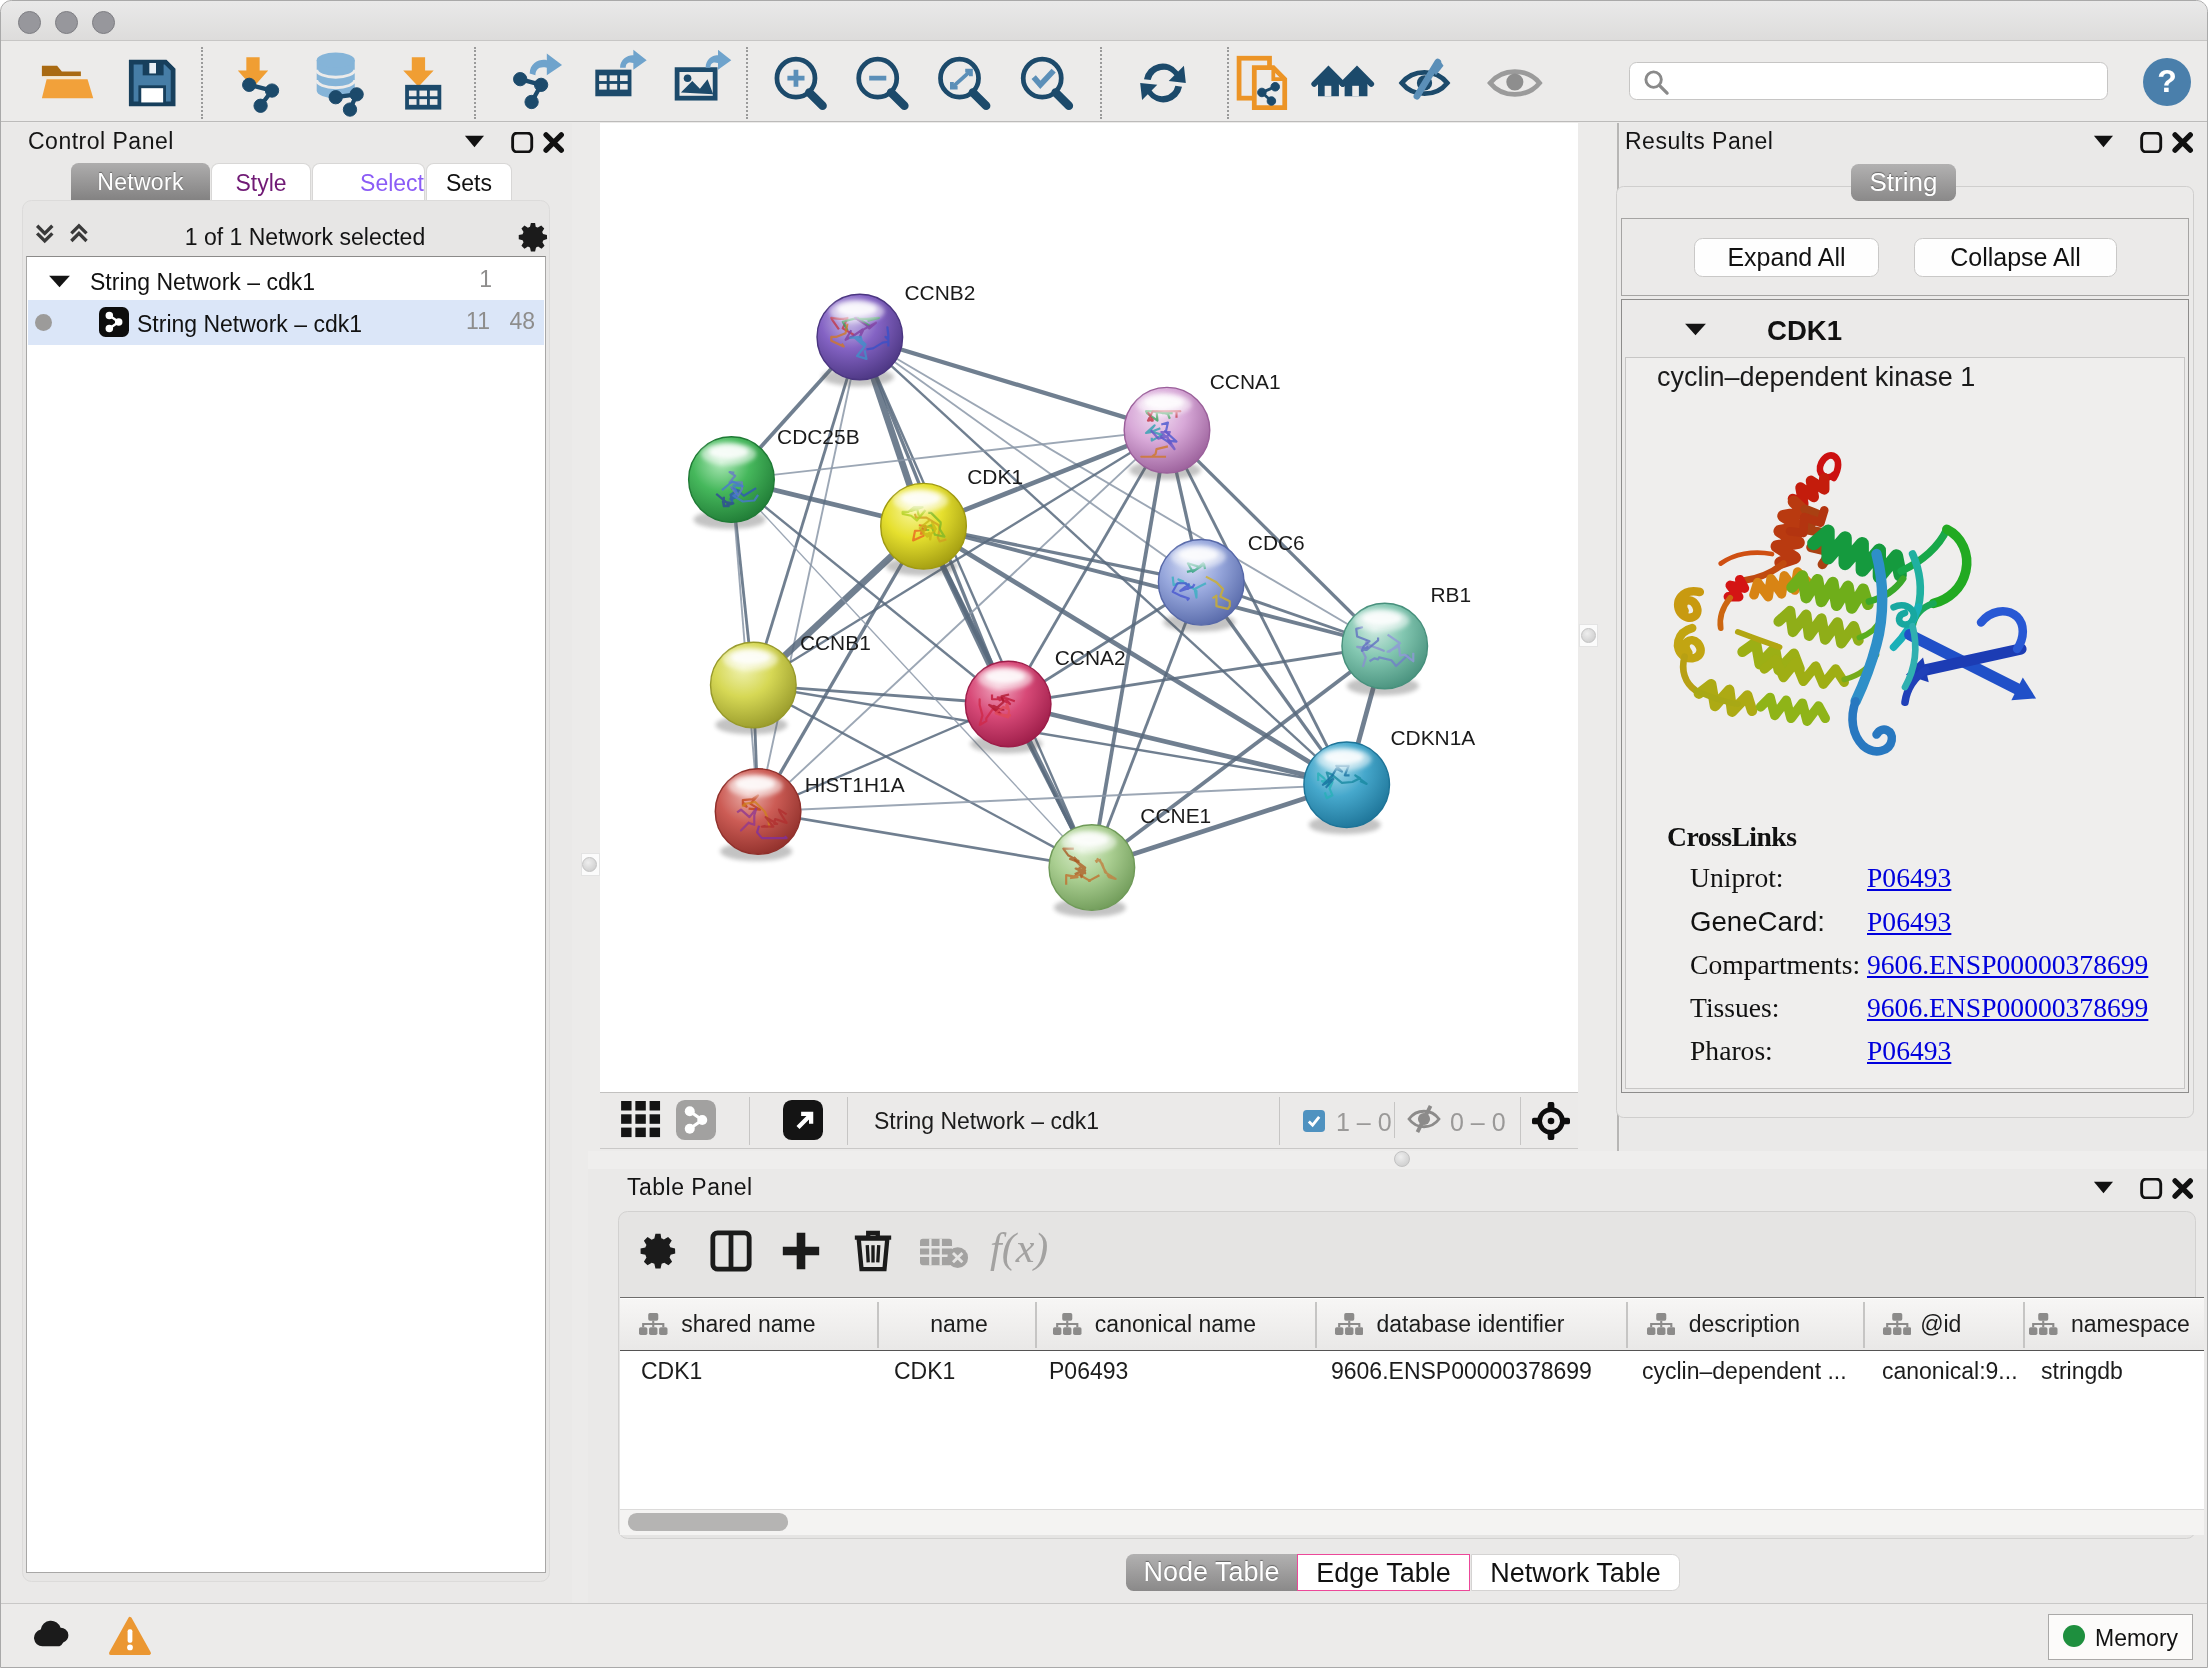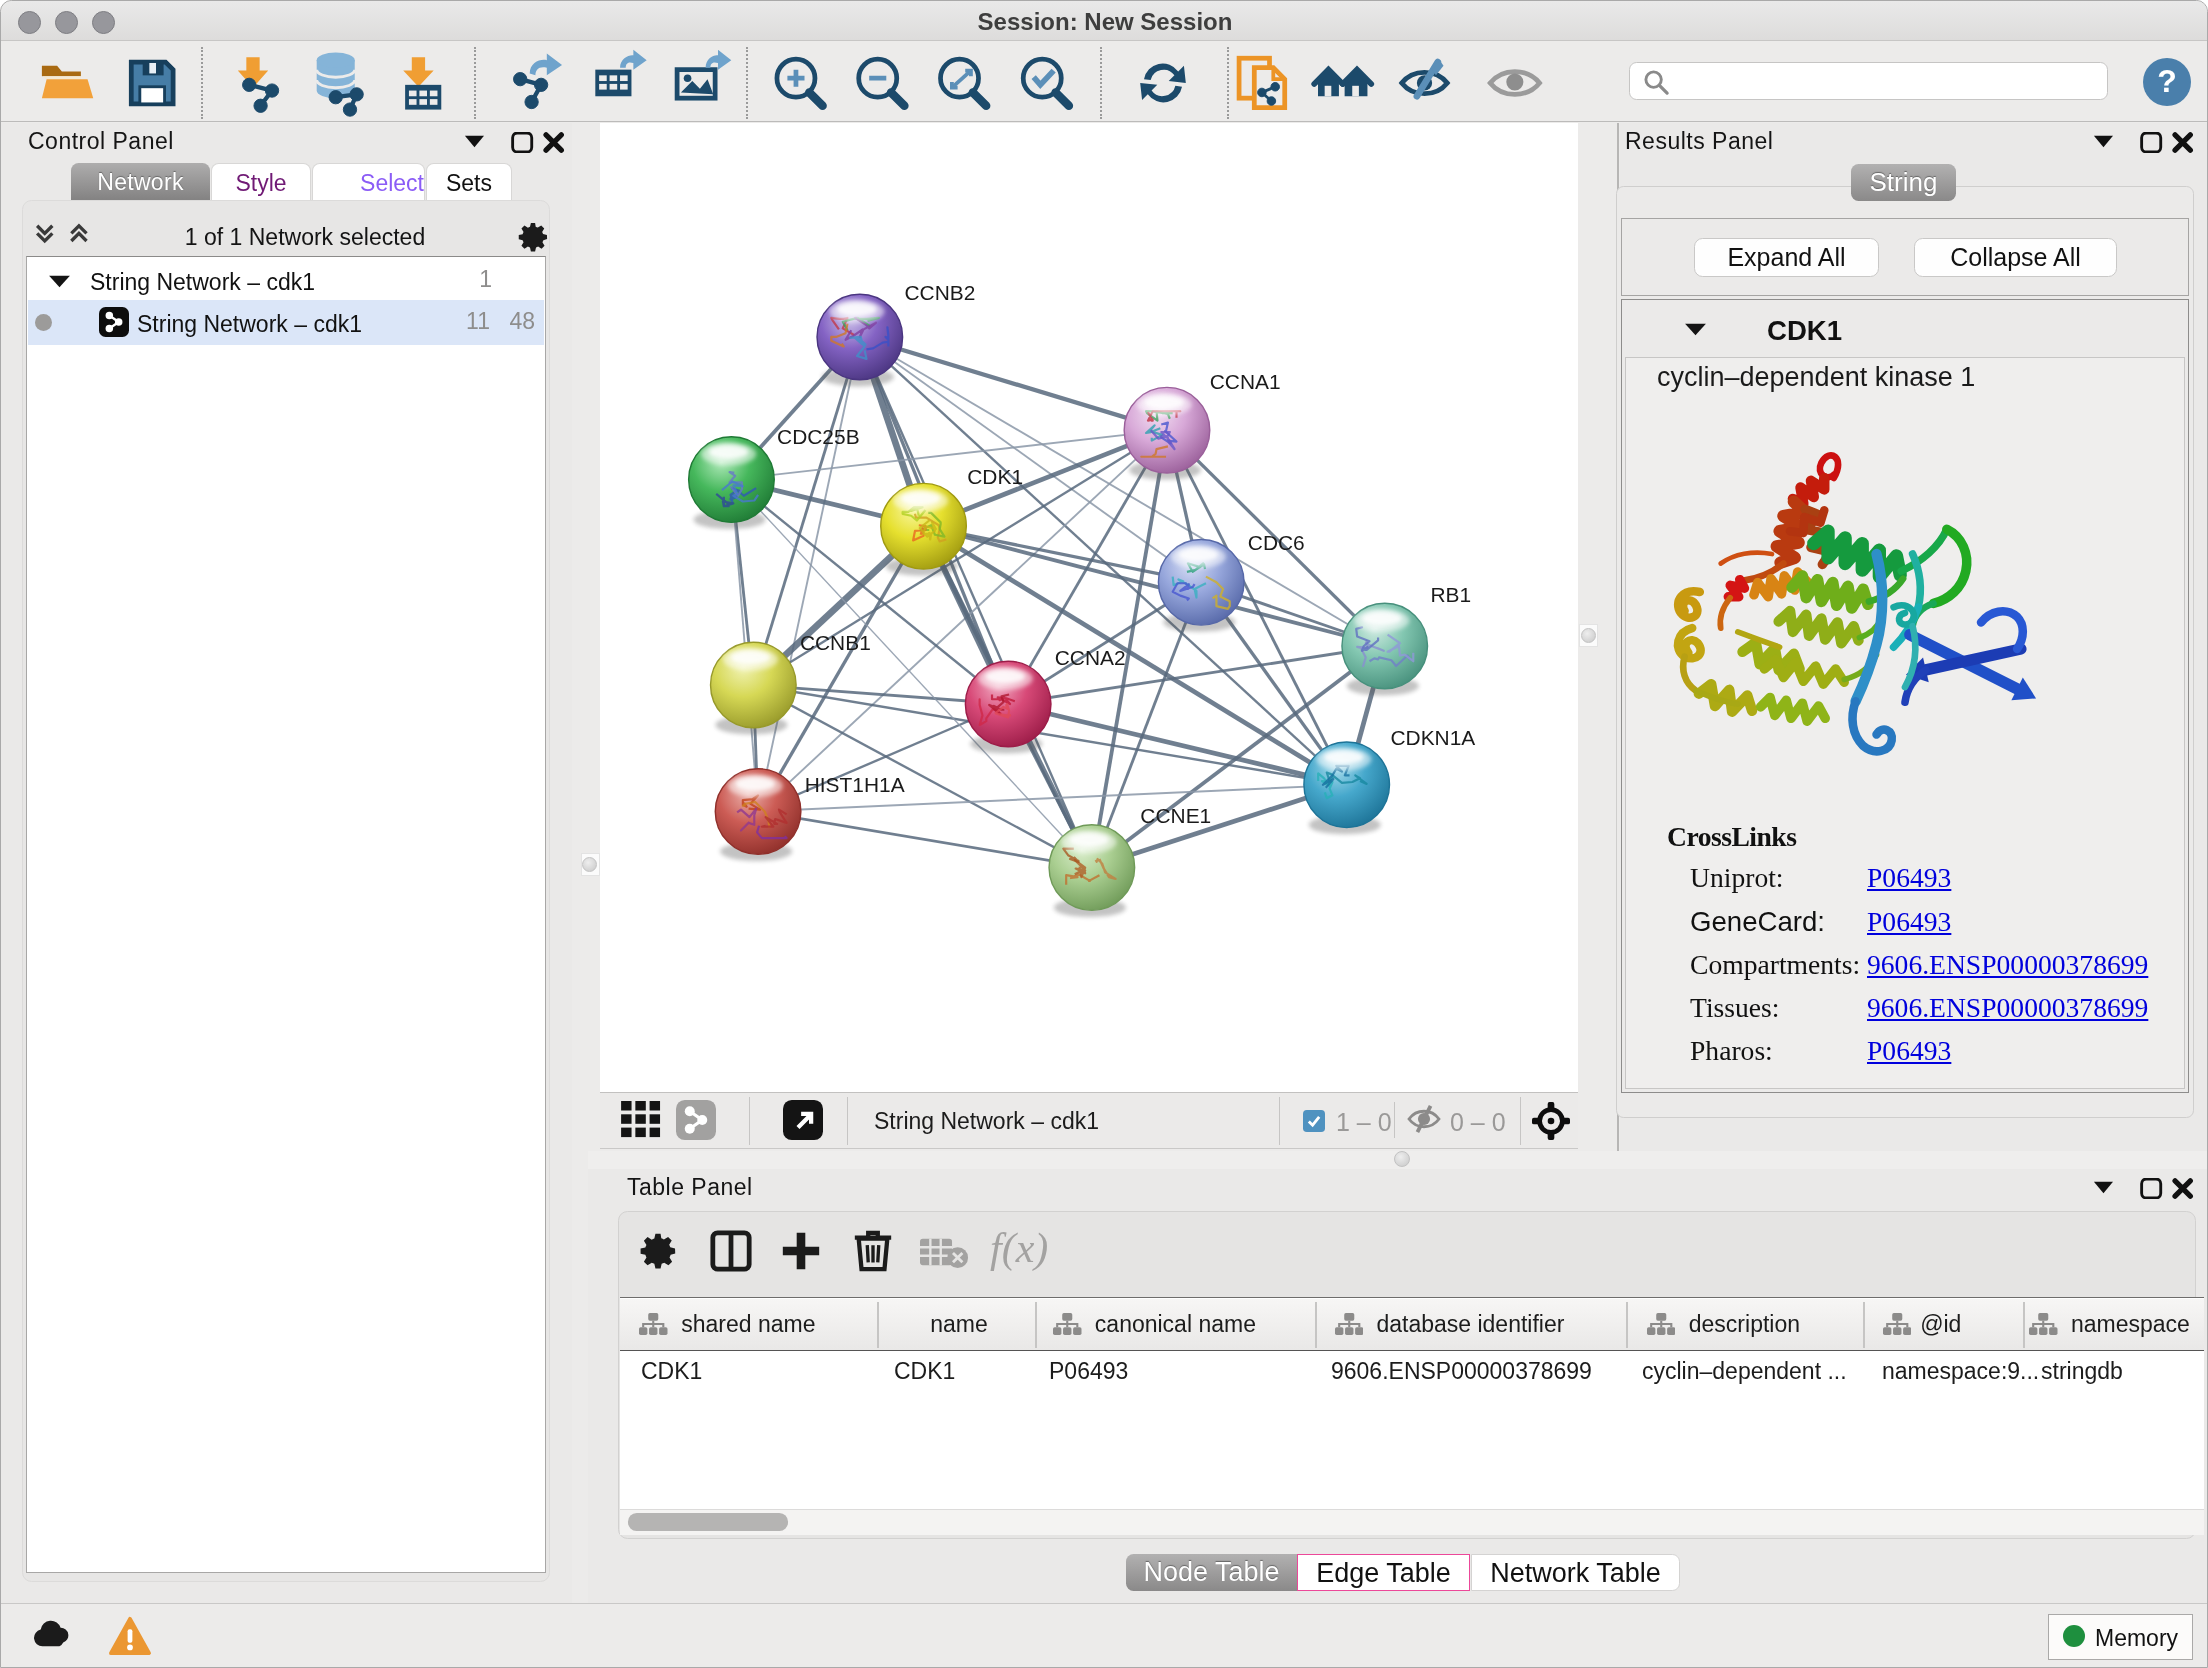--- a/index.html
+++ b/index.html
@@ -8,21 +8,20 @@
 .divd{position:absolute;top:46px;height:72px;width:0;border-left:2.9px dotted #9a9a9a}
 .seg{position:absolute;height:0;border-top:1.9px solid #c8c8c8}
 </style></head>
 <body>
 <div class="win" style="background:#ecebea">
 
 <div class="abs" style="left:0;top:0;width:2208px;height:40px;background:linear-gradient(#e9e9e9,#dddcdb);border-bottom:1px solid #c7c6c5;border-radius:11.4px 11.4px 0 0"></div>
 <div class="abs" style="left:17px;top:9.5px;width:23px;height:23px;border-radius:50%;background:#97979c;border:1px solid #7e7e83"></div>
 <div class="abs" style="left:54px;top:9.5px;width:23px;height:23px;border-radius:50%;background:#97979c;border:1px solid #7e7e83"></div>
 <div class="abs" style="left:91px;top:9.5px;width:23px;height:23px;border-radius:50%;background:#97979c;border:1px solid #7e7e83"></div>
-<div class="abs" style="left:0;top:6.7px;width:2208px;text-align:center;font-size:24px;font-weight:700;color:#3e3e3e">Session: New Session</div>
 
 <div class="abs" style="left:0;top:41px;width:2208px;height:80px;background:#ecebea;border-bottom:1px solid #bcbbba"></div>
 
 <svg class="abs" style="left:0;top:41px" width="2208" height="80" viewBox="0 0 2322 84">
 <defs>
 <g id="shareg">
           <circle cx="13" cy="0" r="5.5"></circle>
           <circle cx="-8" cy="-9" r="5.5"></circle>
           <circle cx="-8" cy="9" r="5.5"></circle>
           <path d="M13 0 L-8 -9 M13 0 L-8 9" stroke-width="3.5" stroke="context-stroke" fill="none"></path>
@@ -714,21 +713,21 @@
         <rect x="24" y="19" width="10" height="9" rx="2"></rect>
         <path d="M17 11 L17 15 M5 19 L5 15 L29 15 L29 19 M17 15 L17 19" stroke="#8c8b8a" stroke-width="2.5" fill="none"></path>
       </svg>
       <span>namespace</span>
     </div>
 <div class="abs" style="left:640px;top:1357px;font-size:23px;color:#1c1c1c">CDK1</div>
 <div class="abs" style="left:893px;top:1357px;font-size:23px;color:#1c1c1c">CDK1</div>
 <div class="abs" style="left:1048px;top:1357px;font-size:23px;color:#1c1c1c">P06493</div>
 <div class="abs" style="left:1330px;top:1357px;font-size:23px;color:#1c1c1c">9606.ENSP00000378699</div>
 <div class="abs" style="left:1641px;top:1357px;font-size:23px;color:#1c1c1c">cyclin–dependent ...</div>
-<div class="abs" style="left:1881px;top:1357px;font-size:23px;color:#1c1c1c">namespace:9...</div>
+<div class="abs" style="left:1881px;top:1357px;font-size:23px;color:#1c1c1c">canonical:9...</div>
 <div class="abs" style="left:2040px;top:1357px;font-size:23px;color:#1c1c1c">stringdb</div>
 <div class="abs" style="left:619px;top:1508px;width:1584px;height:26px;background:#f4f3f2;border-top:1px solid #dcdbda"></div>
 <div class="abs" style="left:627px;top:1512px;width:160px;height:18px;background:#b5b4b3;border-radius:8.6px"></div>
 <div class="abs" style="left:1125px;top:1553px;width:171px;height:37px;background:linear-gradient(#b2b1b1,#8a8989);border-radius:7.6px 0 0 7.6px;color:#fff;font-size:27px;text-align:center;line-height:37px;text-shadow:0 -1px 1px #666">Node Table</div>
 <div class="abs" style="left:1296px;top:1553px;width:173px;height:37px;background:#fff;border:1px solid #ec4899;color:#111;font-size:27px;text-align:center;line-height:36px">Edge Table</div>
 <div class="abs" style="left:1470px;top:1553px;width:209px;height:37px;background:#fff;border:1px solid #d4d3d2;border-radius:0 7.6px 7.6px 0;color:#111;font-size:27px;text-align:center;line-height:36px">Network Table</div>
 <div class="abs" style="left:0;top:1602px;width:2208px;height:67px;background:#ecebea;border-top:1.9px solid #c9c8c7"></div>
 <svg class="abs" style="left:28.5px;top:1619px" width="42" height="30" viewBox="0 0 44 32">
       <path fill="#1b1b1b" d="M13 28 a9 9 0 0 1 -2 -17.8 a11 11 0 0 1 21.4 -1.8 a8 8 0 0 1 2.6 15.6 a8 8 0 0 1 -4 4z"></path>
     </svg>

